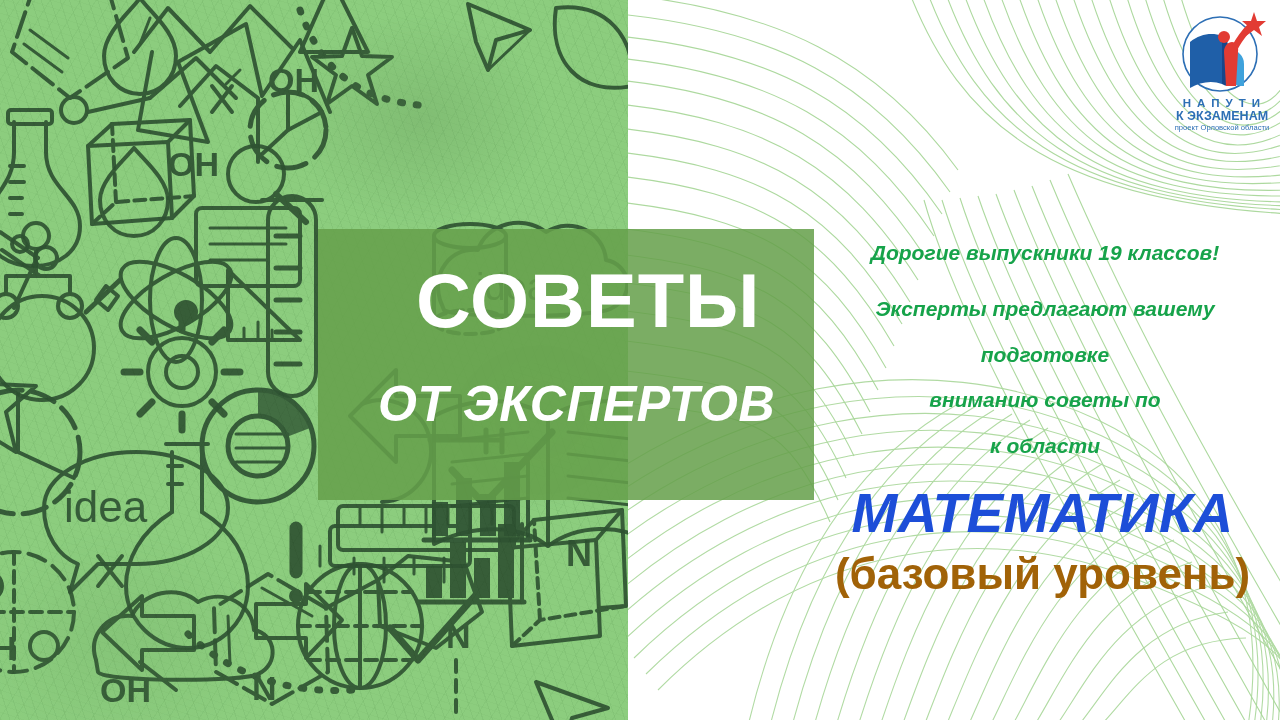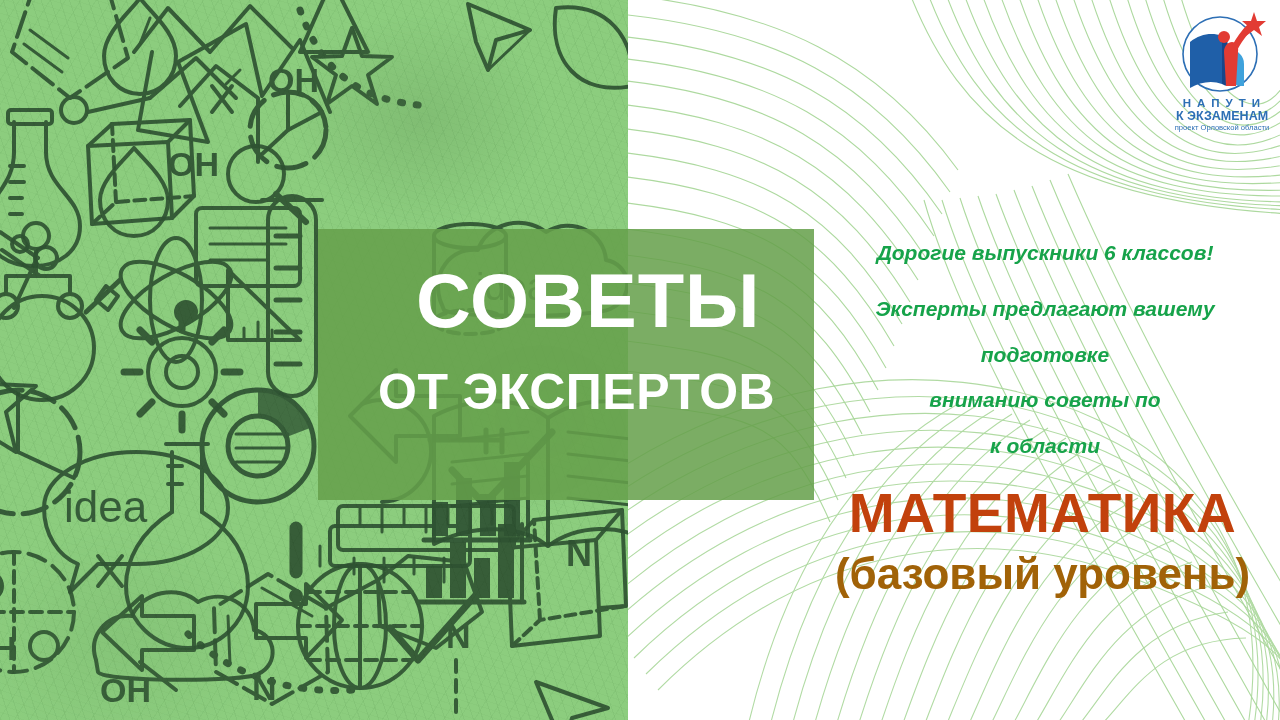--- a/index.html
+++ b/index.html
@@ -91,22 +91,23 @@
     padding-left: 38px;
   }
   #title-box .line2 {
     color: #ffffff;
     font-size: 50px;
     font-weight: bold;
     line-height: 1.0;
     letter-spacing: 0.5px;
     white-space: nowrap;
     text-align: right;
-    margin-top: 28px;
+    margin-top: 40px;
     padding-right: 36px;
+    font-style: italic;
   }
 
   
   #intro-block {
     position: absolute;
     left: 820px; top: 238px;
     width: 450px;
     text-align: center;
     color: #16a34a;
     font-size: 21px;
@@ -127,21 +128,22 @@
     left: 810px; top: 484px;
     width: 465px;
     text-align: center;
     color: #4e9040;
   }
   #subject-block .subject-name {
     font-size: 55px;
     font-weight: bold;
     letter-spacing: 0.5px;
     line-height: 1.08;
-    color: #c2410c;
+    color: #1d4ed8;
+    font-style: italic;
   }
   #subject-block .subject-level {
     font-size: 44px;
     font-weight: bold;
     line-height: 1.12;
     margin-top: 6px;
     color: #a16207;
   }
 
   
@@ -454,21 +456,21 @@
       </g>
     </svg>
   </div>
 
   <div id="title-box">
     <div class="line1">СОВЕТЫ</div>
     <div class="line2">ОТ ЭКСПЕРТОВ</div>
   </div>
 
   <div id="intro-block">
-    <p class="greeting">Дорогие выпускники 6 классов!</p>
+    <p class="greeting">Дорогие выпускники 19 классов!</p>
     <p class="body-line">Эксперты предлагают вашему</p>
     <p class="body-line">подготовке</p>
     <p class="body-line">вниманию советы по</p>
     <p class="body-line">к области</p>
   </div>
 
   <div id="subject-block">
     <div class="subject-name">МАТЕМАТИКА</div>
     <div class="subject-level">(базовый уровень)</div>
   </div>

